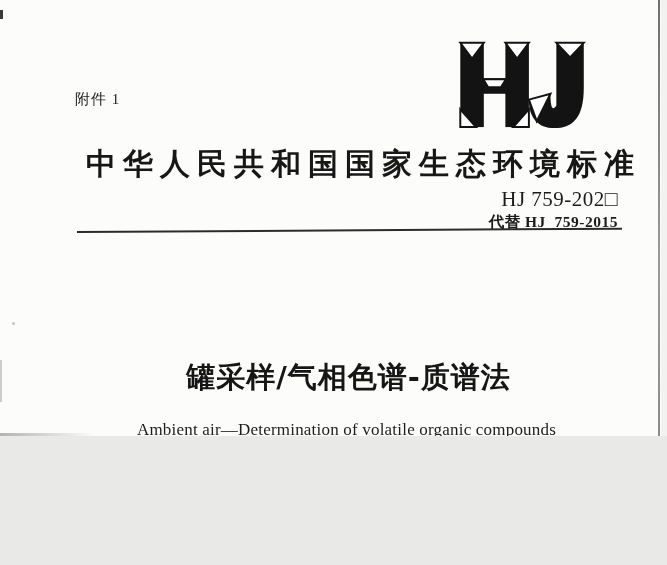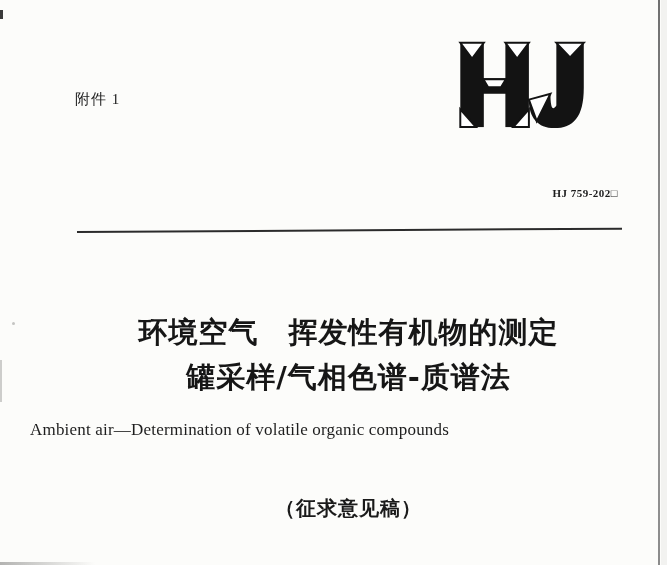--- a/index.html
+++ b/index.html
@@ -1,18 +1,18 @@
 <!DOCTYPE html>
 <html><head>
 <meta charset="utf-8">
 <style>
   html,body{margin:0;padding:0;background:#e9e9e7;}
   .page{
     position:relative;
-    width:667px;height:565px;
+    width:667px;height:436px;
     margin:0;
     background:#fcfcfa;
     overflow:hidden;
     color:#1c1c1c;
     font-family:"Liberation Serif","DejaVu Serif",serif;
   }
   
   .edge-right-margin{position:absolute;top:0;left:661px;right:0;height:100%;background:#f2f2f0;}
   .edge-right-line{position:absolute;top:0;left:658px;width:2px;height:100%;background:linear-gradient(#6f6f6f,#9a9a9a 60%,#8b8b8b);}
   .speck1{position:absolute;left:0;top:10px;width:3px;height:9px;background:#3a3a3a;}
@@ -28,39 +28,39 @@
   .logo svg{width:100%;height:100%;}
   .sr-only{position:absolute;width:1px;height:1px;overflow:hidden;clip:rect(0 0 0 0);white-space:nowrap;}
 
   .natl-title{
     position:absolute;left:60px;right:0;top:144px;
     text-align:center;white-space:nowrap;
     font-size:30px;font-weight:700;letter-spacing:7px;color:#171717;
   }
   .std-no{
     position:absolute;right:49px;top:187px;
-    font-size:11px;font-weight:700;letter-spacing:.5px;white-space:pre;
+    font-size:21px;font-weight:400;letter-spacing:.5px;white-space:pre;
   }
   .std-replaces{
     position:absolute;right:49px;top:212px;
     font-size:15.5px;font-weight:600;letter-spacing:.5px;white-space:pre;
   }
   .rule{
     position:absolute;left:77px;top:231px;width:545px;height:2px;
     background:#2b2b2b;transform:rotate(-0.35deg);transform-origin:left center;
   }
   .cn-title{
     position:absolute;left:30px;right:0;text-align:center;white-space:nowrap;
     font-family:"DejaVu Sans","Liberation Sans",sans-serif;
     font-weight:700;font-size:29px;letter-spacing:1px;color:#161616;
   }
   .cn-l1{top:313px;}
   .cn-l2{top:358px;}
   .en-title{
-    position:absolute;left:30px;right:4px;text-align:left;white-space:nowrap;
+    position:absolute;left:30px;right:4px;text-align:center;white-space:nowrap;
     font-size:17px;color:#1d1d1d;letter-spacing:.2px;
   }
   .en-l1{top:420px;}
   .en-l2{top:458px;}
   .draft{
     position:absolute;left:30px;right:0;top:495px;text-align:center;
     font-family:"DejaVu Sans","Liberation Sans",sans-serif;
     font-weight:700;font-size:20px;letter-spacing:1px;color:#1a1a1a;
   }
 </style>
@@ -86,26 +86,27 @@
       <polygon points="75,96 75,78 59,96" fill="#ffffff" stroke="#131313" stroke-width="2"></polygon>
       <polygon points="29,47.5 51,47.5 46.5,55 33.5,55" fill="#ffffff" stroke="#131313" stroke-width="1.5"></polygon>
 
       <path d="M103,10 L131,10 L131,56 C131,86 120,97 101,97 C84,97 75,86 75,68 L97,62 C97,76 99,80 103,74 Z" fill="#131313"></path>
 
       <polygon points="103,10 131,10 117,25" fill="#ffffff" stroke="#131313" stroke-width="2"></polygon>
       <polygon points="75,68 97,62 83,90" fill="#ffffff" stroke="#131313" stroke-width="2"></polygon>
     </svg>
   </div>
 
+  <div class="natl-title">中华人民共和国国家生态环境标准</div>
 
   <div class="std-no">HJ 759-202□</div>
+  <div class="std-replaces">代替 HJ  759-2015</div>
 
   <div class="rule"></div>
 
-  <div class="cn-title cn-l1">环境空气　挥发性有机物的测定</div>
   <div class="cn-title cn-l2">罐采样/气相色谱-质谱法</div>
 
   <div class="en-title en-l1">Ambient air—Determination of volatile organic compounds</div>
 
   <div class="draft">（征求意见稿）</div>
 
   <div class="edge-right-margin"></div>
   <div class="edge-right-line"></div>
   <div class="speck1"></div>
   <div class="speck2"></div>

